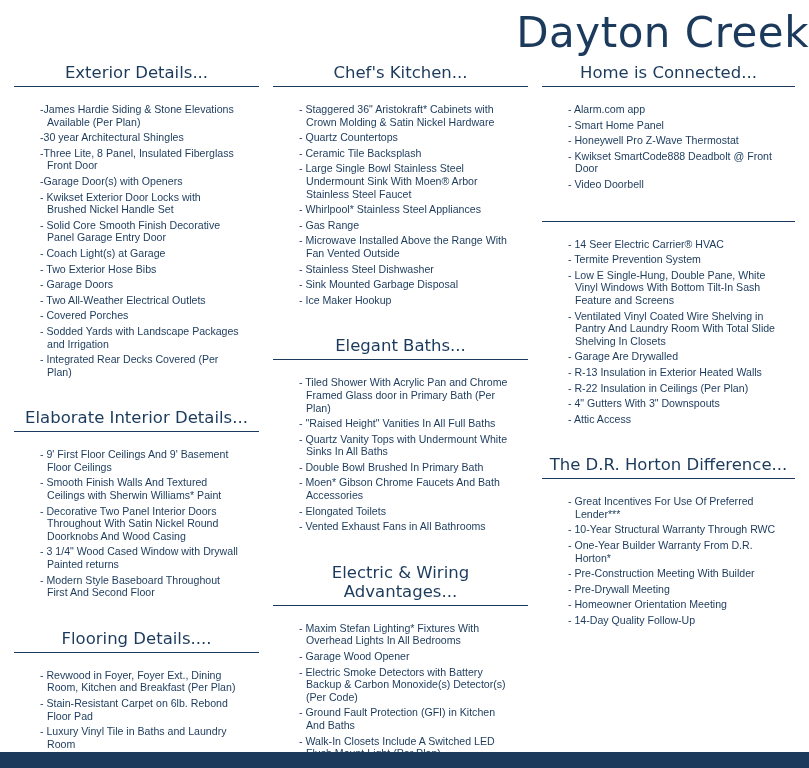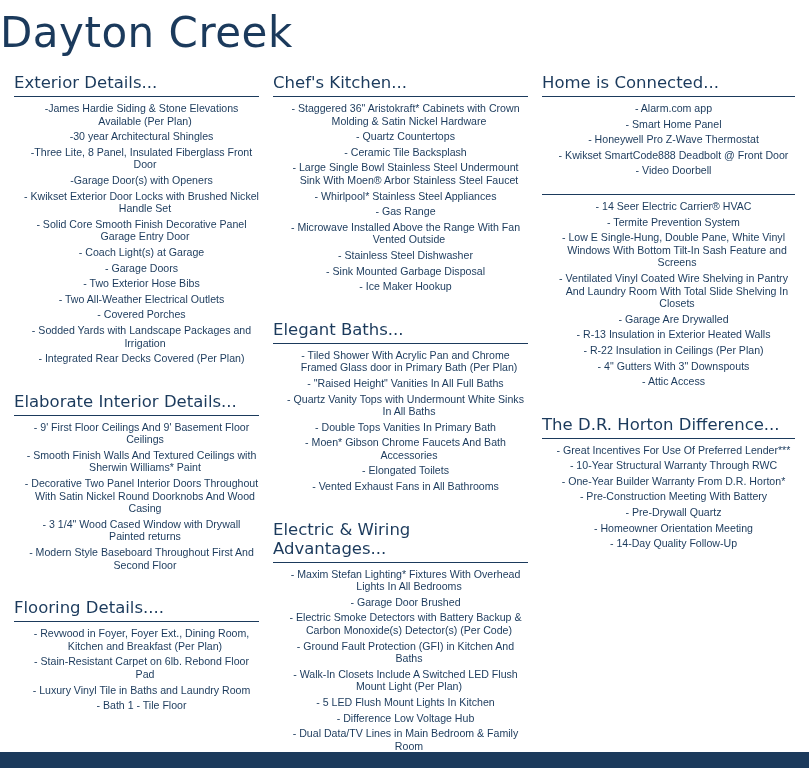--- a/index.html
+++ b/index.html
@@ -12,21 +12,21 @@
     font-family: "Liberation Sans", sans-serif;
   }
   .page {
     position: relative;
     width: 809px;
     height: 768px;
     background: #ffffff;
     overflow: hidden;
   }
   .title {
-    text-align: left;
+    text-align: right;
     color: #1b3a5c;
     font-size: 42px;
     font-weight: 400;
     letter-spacing: 0.5px;
     padding-top: 8px;
     padding-bottom: 6px;
     font-family: "DejaVu Sans", sans-serif;
   }
   .columns {
     display: flex;
@@ -41,34 +41,34 @@
   }
   .col1 { width: 245px; }
   .col2 { width: 255px; }
   .col3 { width: 253px; }
 
   .section { margin-bottom: 14px; }
   .section-heading {
     color: #1b3a5c;
     font-size: 16.5px;
     font-weight: 400;
-    margin: 10px 0 4px 0;
+    margin: 0 0 4px 0;
     font-family: "DejaVu Sans", sans-serif;
+    text-align: center;
   }
   .section-rule {
     border: none;
     border-top: 1px solid #1b3a5c;
     margin: 0 0 5px 0;
     width: 100%;
   }
   ul.items {
     list-style: none;
-    margin: 0;
+    margin: 16px;
     padding: 0 0 0 10px;
-    text-align: center;
   }
   ul.items li {
     color: #1b3a5c;
     font-size: 10.6px;
     line-height: 12.6px;
     margin-bottom: 3px;
     text-indent: -7px;
     padding-left: 7px;
     font-family: "Liberation Sans", sans-serif;
   }
@@ -96,22 +96,22 @@
         <div class="section-heading">Exterior Details...</div>
         <hr class="section-rule">
         <ul class="items">
           <li>-James Hardie Siding &amp; Stone Elevations Available (Per Plan)</li>
           <li>-30 year Architectural Shingles</li>
           <li>-Three Lite, 8 Panel, Insulated Fiberglass Front Door</li>
           <li>-Garage Door(s) with Openers</li>
           <li>- Kwikset Exterior Door Locks with Brushed Nickel Handle Set</li>
           <li>- Solid Core Smooth Finish Decorative Panel Garage Entry Door</li>
           <li>- Coach Light(s) at Garage</li>
+          <li>- Two Exterior Hose Bibs</li>
           <li>- Garage Doors</li>
-          <li>- Two Exterior Hose Bibs</li>
           <li>- Two All-Weather Electrical Outlets</li>
           <li>- Covered Porches</li>
           <li>- Sodded Yards with Landscape Packages and Irrigation</li>
           <li>- Integrated Rear Decks Covered (Per Plan)</li>
         </ul>
       </div>
 
       <div class="section">
         <div class="section-heading">Elaborate Interior Details...</div>
         <hr class="section-rule">
@@ -156,33 +156,33 @@
         </ul>
       </div>
 
       <div class="section">
         <div class="section-heading">Elegant Baths...</div>
         <hr class="section-rule">
         <ul class="items">
           <li>- Tiled Shower With Acrylic Pan and Chrome Framed Glass door in Primary Bath (Per Plan)</li>
           <li>- "Raised Height" Vanities In All Full Baths</li>
           <li>- Quartz Vanity Tops with Undermount White Sinks In All Baths</li>
-          <li>- Double Tops Vanities In Primary Bath</li>
+          <li>- Double Bowl Brushed In Primary Bath</li>
           <li>- Moen* Gibson Chrome Faucets And Bath Accessories</li>
           <li>- Elongated Toilets</li>
           <li>- Vented Exhaust Fans in All Bathrooms</li>
         </ul>
       </div>
 
       <div class="section">
         <div class="section-heading">Electric &amp; Wiring Advantages...</div>
         <hr class="section-rule">
         <ul class="items">
           <li>- Maxim Stefan Lighting* Fixtures With Overhead Lights In All Bedrooms</li>
-          <li>- Garage Door Brushed</li>
+          <li>- Garage Wood Opener</li>
           <li>- Electric Smoke Detectors with Battery Backup &amp; Carbon Monoxide(s) Detector(s) (Per Code)</li>
           <li>- Ground Fault Protection (GFI) in Kitchen And Baths</li>
           <li>- Walk-In Closets Include A Switched LED Flush Mount Light (Per Plan)</li>
           <li>- 5 LED Flush Mount Lights In Kitchen</li>
           <li>- Difference Low Voltage Hub</li>
           <li>- Dual Data/TV Lines in Main Bedroom &amp; Family Room</li>
           <li>- Ceiling Fan Prewire in Family Room &amp; Main Bedroom</li>
 
         </ul>
       </div>
@@ -218,22 +218,22 @@
         </ul>
       </div>
 
       <div class="section">
         <div class="section-heading">The D.R. Horton Difference...</div>
         <hr class="section-rule">
         <ul class="items">
           <li>- Great Incentives For Use Of Preferred Lender***</li>
           <li>- 10-Year Structural Warranty Through RWC</li>
           <li>- One-Year Builder Warranty From D.R. Horton*</li>
-          <li>- Pre-Construction Meeting With Battery</li>
-          <li>- Pre-Drywall Quartz</li>
+          <li>- Pre-Construction Meeting With Builder</li>
+          <li>- Pre-Drywall Meeting</li>
           <li>- Homeowner Orientation Meeting</li>
           <li>- 14-Day Quality Follow-Up</li>
         </ul>
       </div>
 
     </div>
 
   </div>
 
   <div class="footer-bar"></div>

